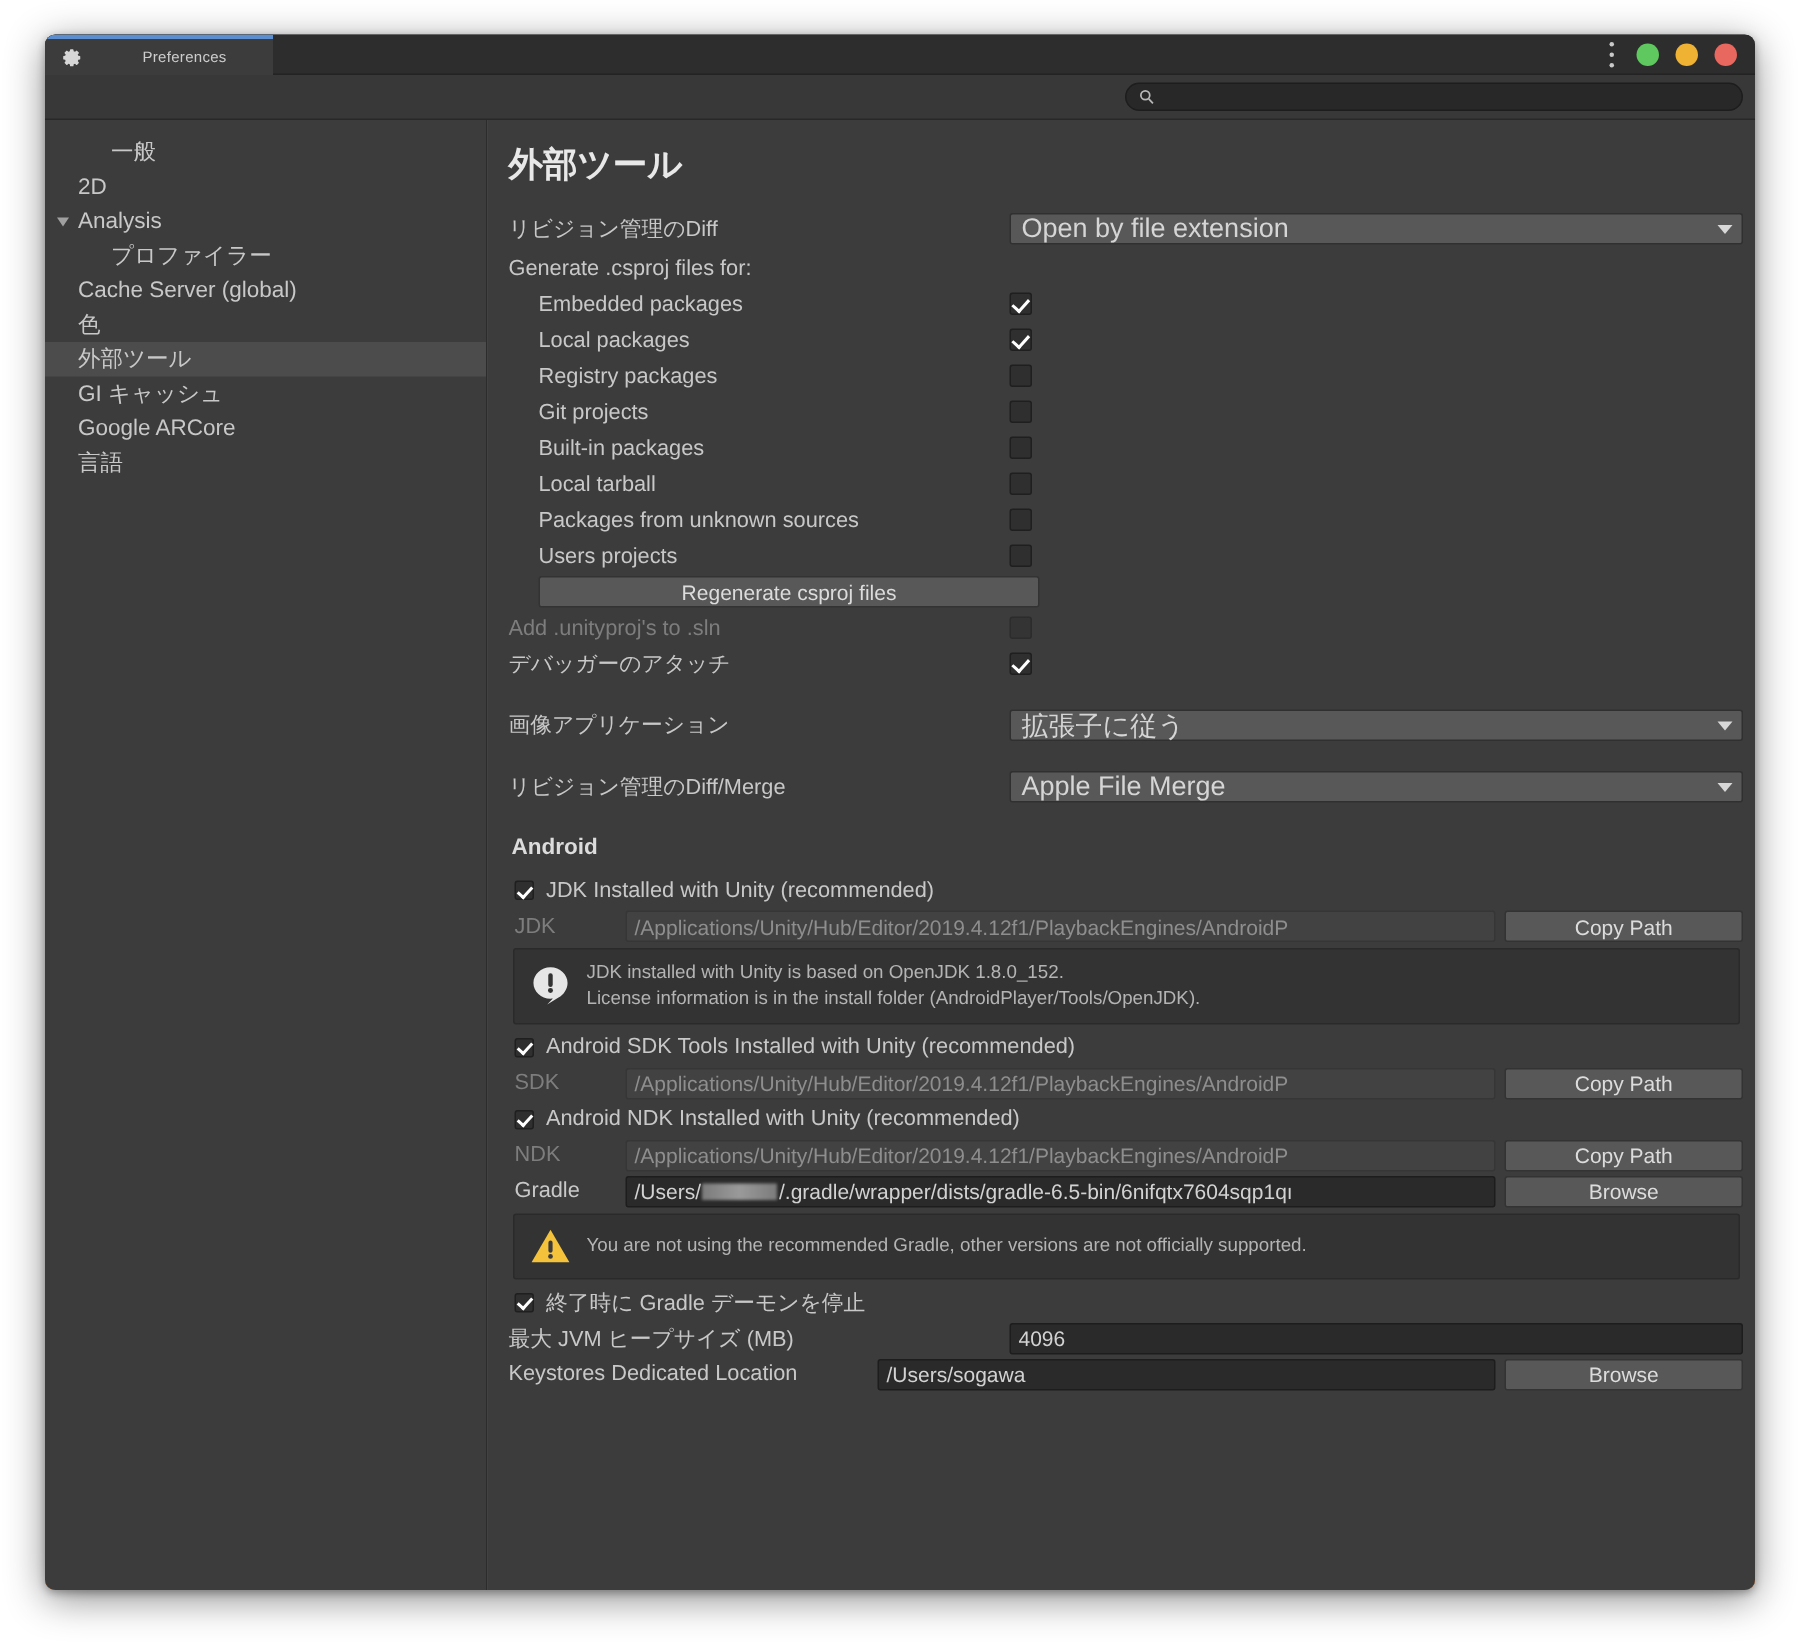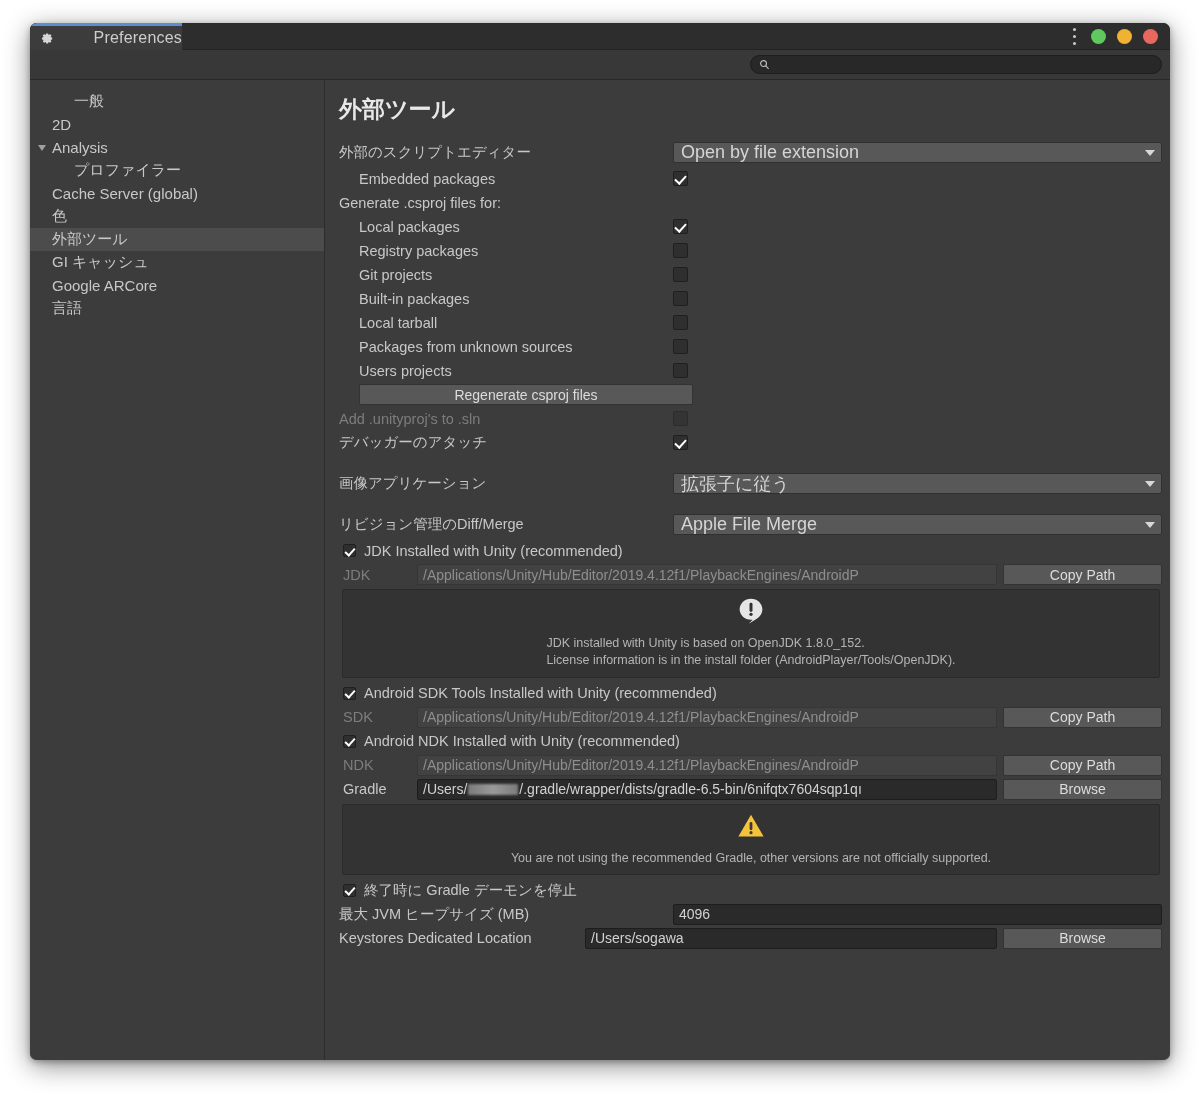--- a/index.html
+++ b/index.html
@@ -39,21 +39,21 @@
     left: 0; top: 0;
     width: 152px; height: 27px;
     background: #3c3c3c;
     border-top: 3px solid #5a8ed0;
     display: flex; align-items: center;
     padding-left: 11px;
     gap: 7px;
   }
   .tab-gear { width: 14px; height: 14px; display:block; }
   .tab-label {
-    font-size: 16px; color: #cdcdcd; letter-spacing: .2px; margin-left: 33px;
+    font-size: 10px; color: #cdcdcd; letter-spacing: .2px; margin-left: 33px;
   }
   .win-ctrls {
     position: absolute; right: 12px; top: 0; height: 27px;
     display: flex; align-items: center; gap: 11px;
   }
   .kebab { width: 4px; height: 17px; display: flex; flex-direction: column;
            justify-content: space-between; align-items: center; margin-right: 4px; }
   .kebab i { width: 3px; height: 3px; border-radius: 50%; background: #c9c9c9; display:block; }
   .dot { width: 15px; height: 15px; border-radius: 50%; }
 
@@ -190,21 +190,20 @@
   .section-h {
     font-size: 15px; font-weight: bold; color: #dcdcdc;
     margin: 20px 0 9px 2px;
   }
 
   .notebox {
     background: #333333; border: 1px solid #2a2a2a; border-radius: 2px;
     display: flex; align-items: center; gap: 10px;
     padding: 7px 10px; margin: 3px 0 4px 3px;
     width: 818px;
-    flex-direction: column;
   }
   .notebox .txt { font-size: 12.5px; color: #b4b4b4; line-height: 1.38; }
   .note-icon { width: 28px; height: 28px; flex: none; }
 
   .blue-link { color: #5b9bf0; font-size: 14.5px; }
 
   .spacer { height: 15px; }
 </style>
 </head>
 <body>
@@ -274,34 +273,34 @@
         </div>
         <div class="sb-item">
           <span>言語</span>
         </div>
       </div>
 
       <div class="main">
         <h1 class="page-title">外部ツール</h1>
 
         <div class="row">
-          <span class="lbl">外部のスクリプトエディター</span>
+          <span class="lbl">リビジョン管理のDiff</span>
           <div class="dropdown">
             <span>Open by file extension</span>
             <span class="caret"></span>
           </div>
         </div>
 
         <div class="row tight">
+          <span class="lbl">Generate .csproj files for:</span>
+        </div>
+
+        <div class="row tight">
           <span class="lbl sub">Embedded packages</span>
           <span class="cbox checked"></span>
-        </div>
-
-        <div class="row tight">
-          <span class="lbl">Generate .csproj files for:</span>
         </div>
         <div class="row tight">
           <span class="lbl sub">Local packages</span>
           <span class="cbox checked"></span>
         </div>
         <div class="row tight">
           <span class="lbl sub">Registry packages</span>
           <span class="cbox"></span>
         </div>
         <div class="row tight">
@@ -351,20 +350,21 @@
         <div class="spacer"></div>
 
         <div class="row">
           <span class="lbl">リビジョン管理のDiff/Merge</span>
           <div class="dropdown">
             <span>Apple File Merge</span>
             <span class="caret"></span>
           </div>
         </div>
 
+        <div class="section-h">Android</div>
 
         <div class="row tight" style="padding-left:4px">
           <span class="cbox small checked"></span>
           <span class="lbl" style="width:auto;margin-left:8px">JDK Installed with Unity (recommended)</span>
         </div>
 
         <div class="row tight" style="padding-left:4px">
           <span class="lbl narrow dim">JDK</span>
           <div class="field disabled">/Applications/Unity/Hub/Editor/2019.4.12f1/PlaybackEngines/AndroidP</div>
           <div class="btn btn-copy">Copy Path</div>

